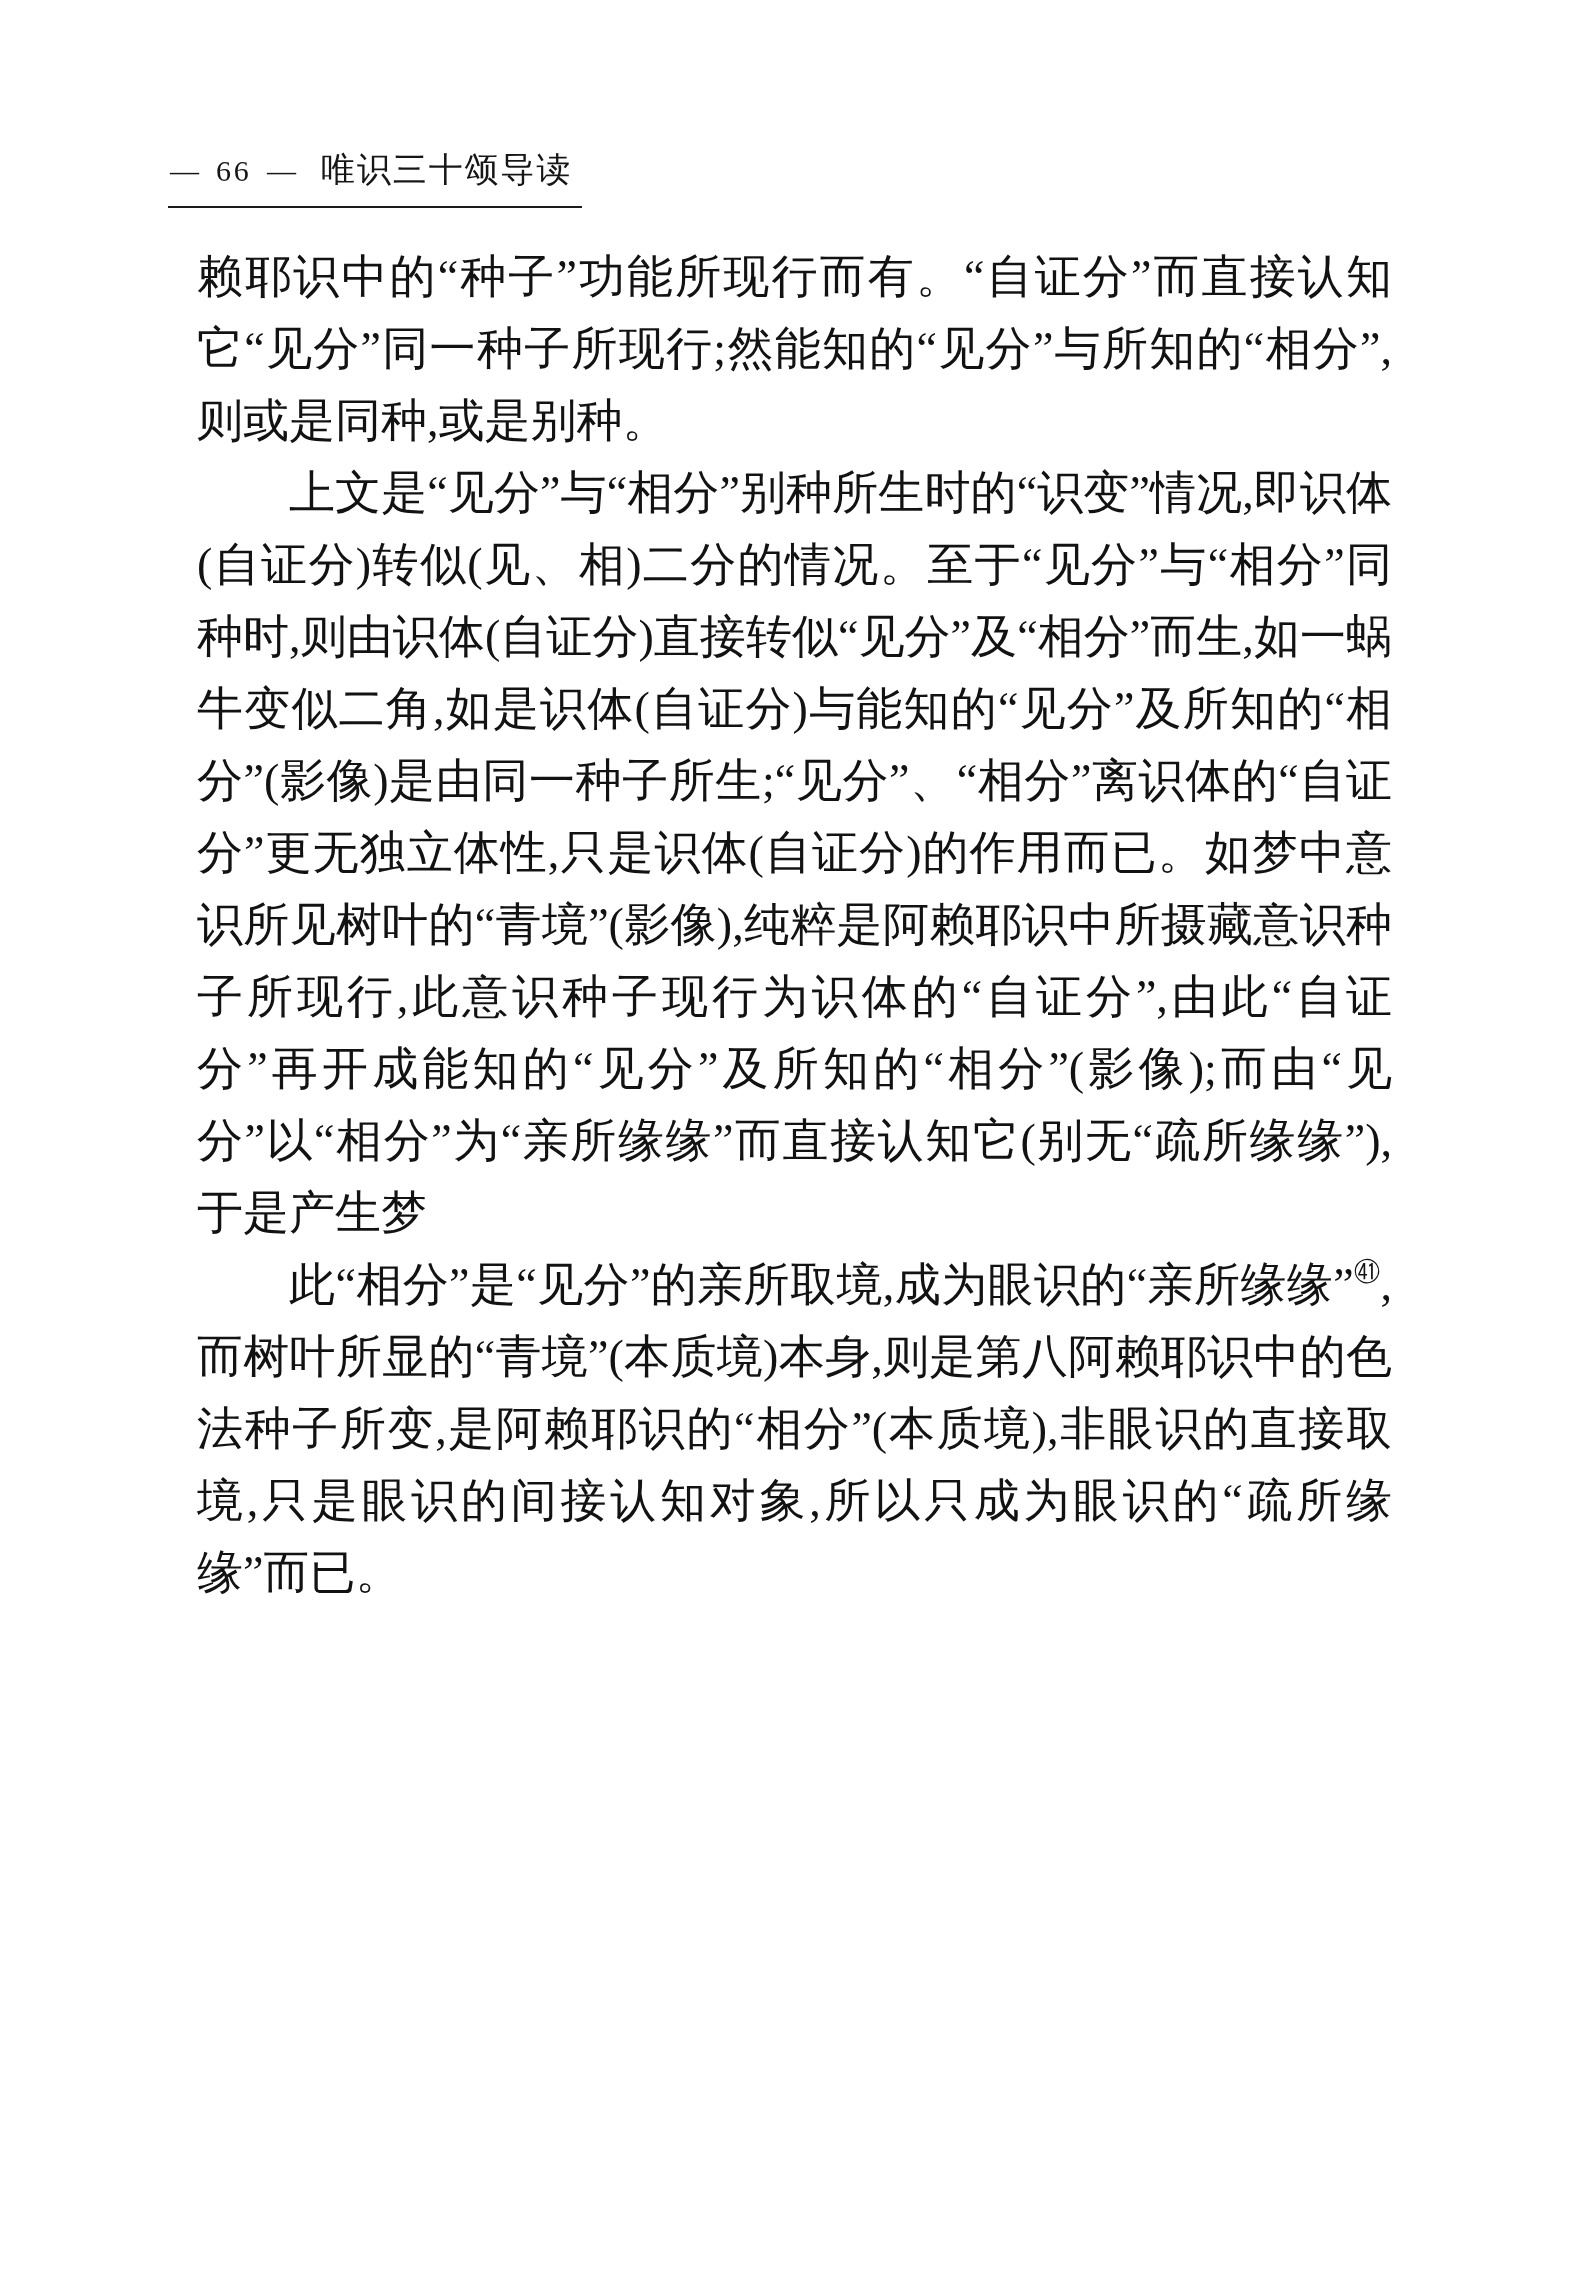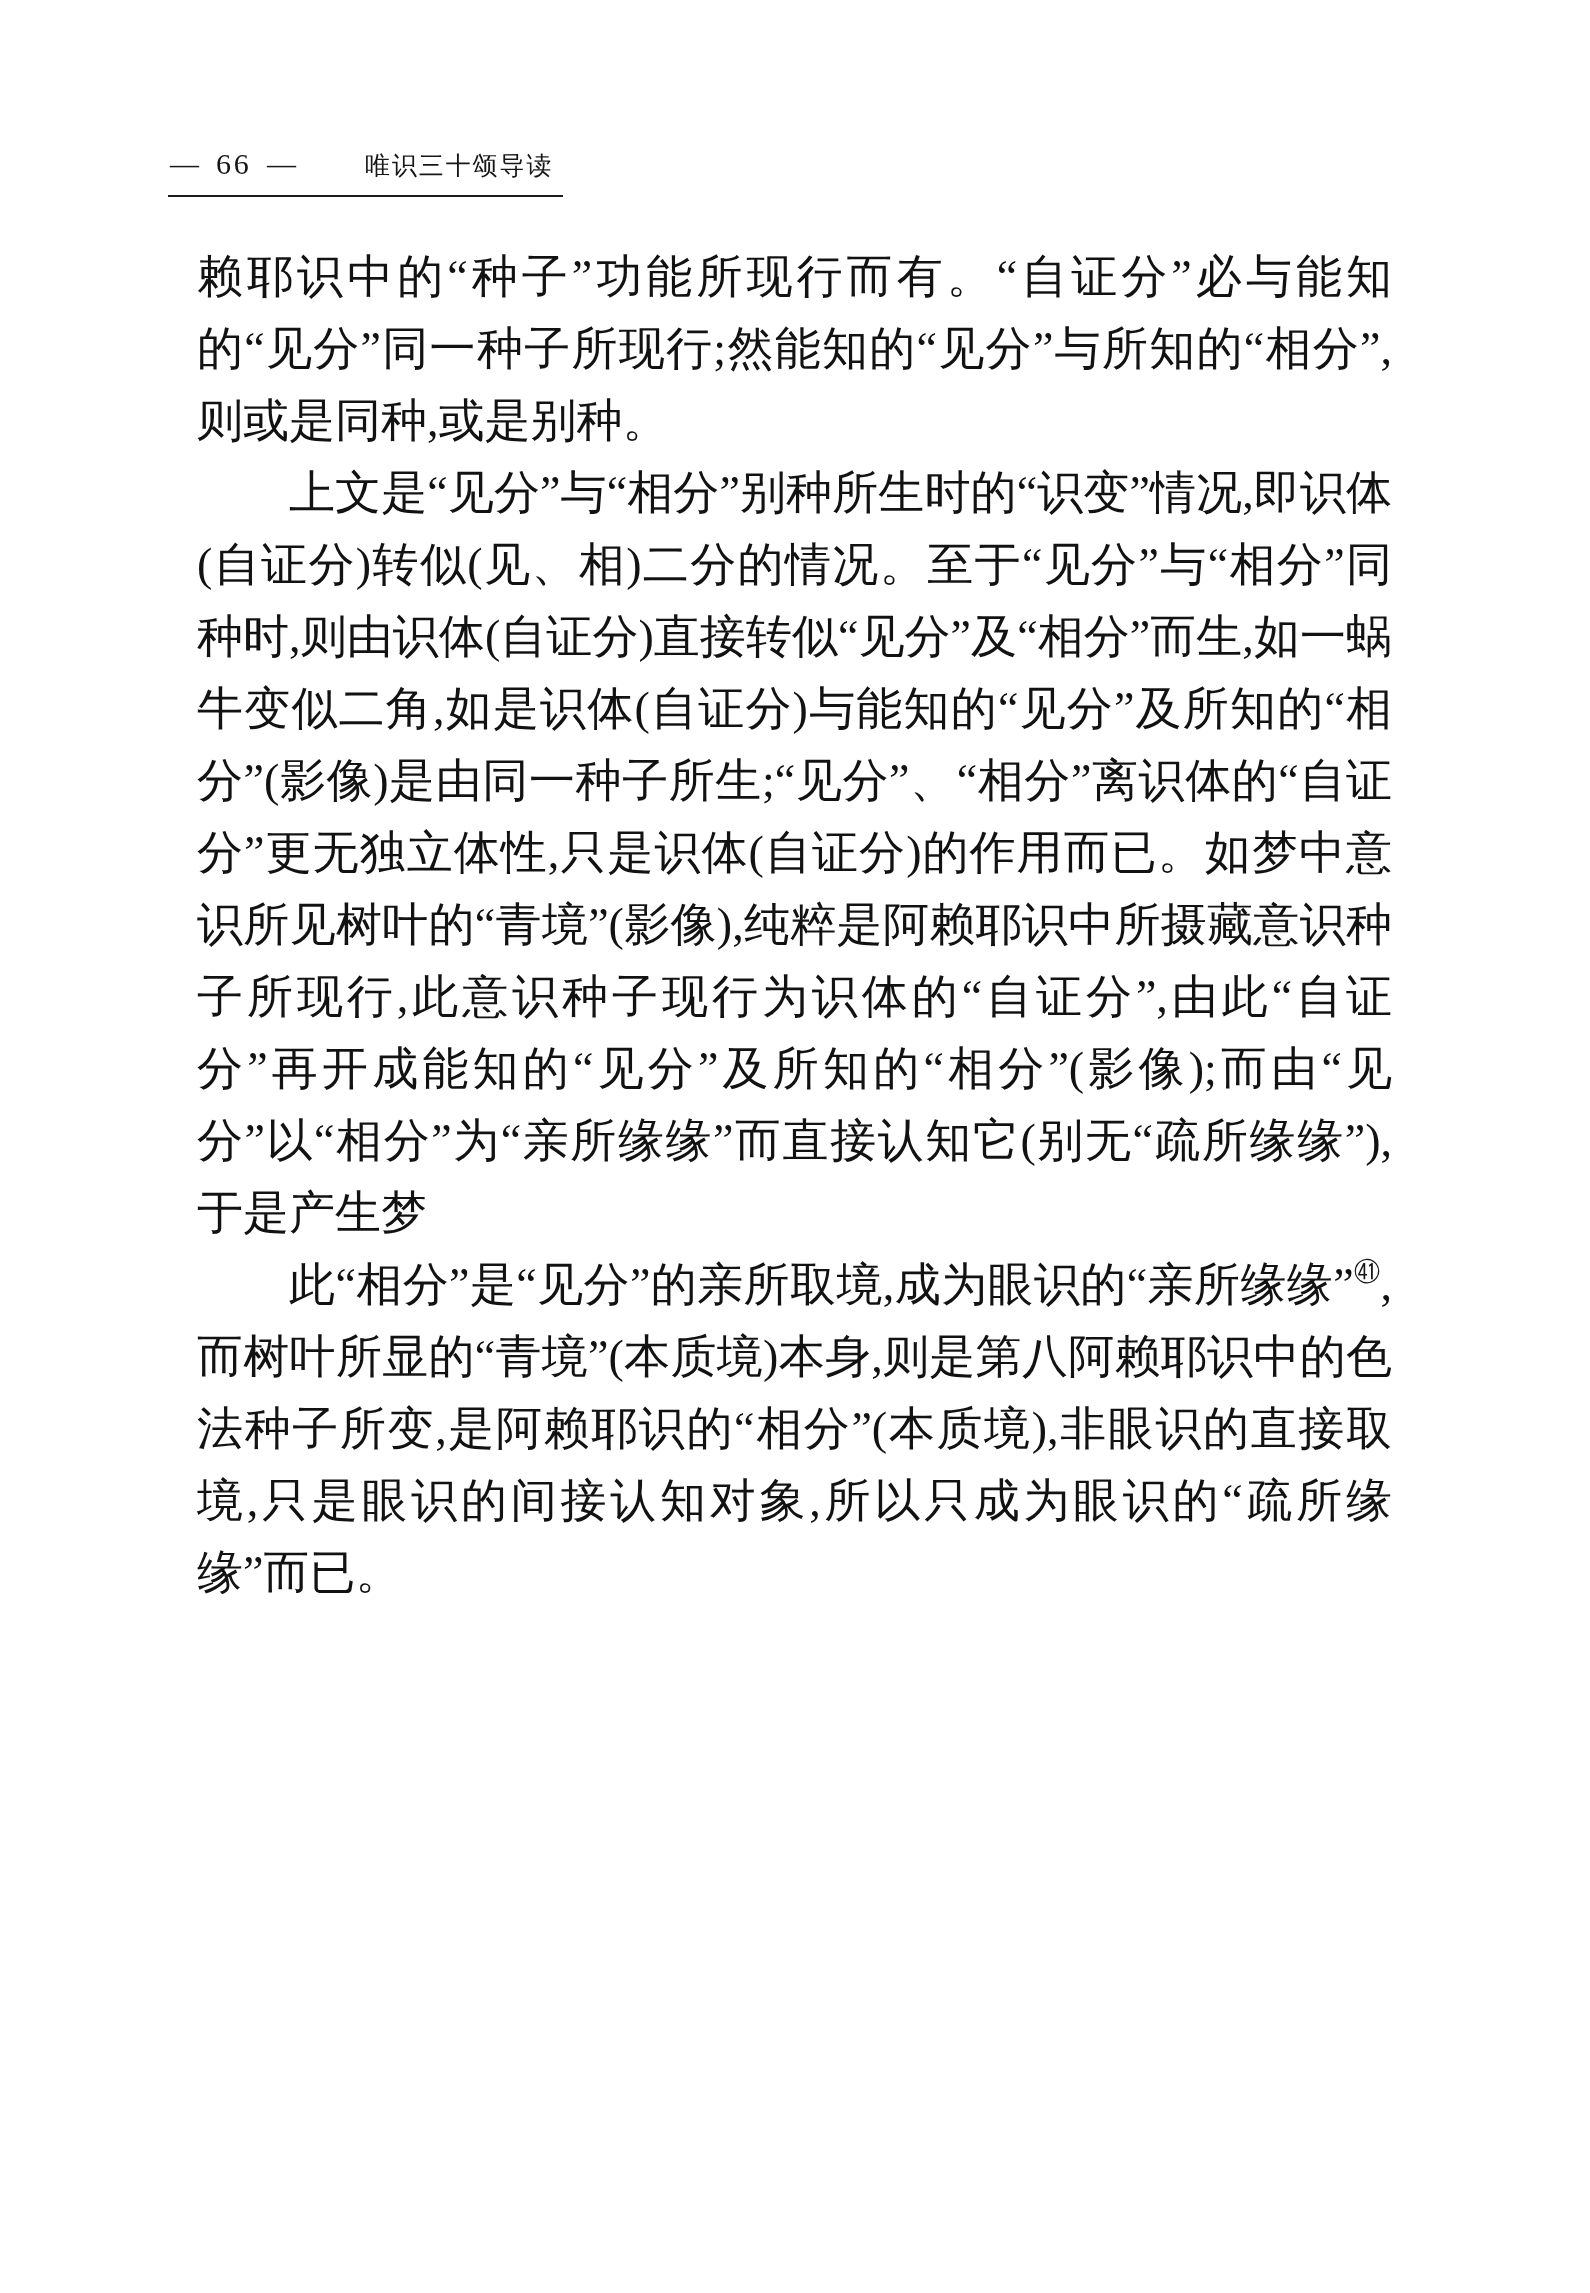--- a/index.html
+++ b/index.html
@@ -38,23 +38,22 @@
   .running-head .pagenum {
     font-size: 30px;
     margin: 0 15.3px 0 17px;
     letter-spacing: 2.9px;
   }
   .running-head .dash2 {
     font-size: 29px;
     margin-right: 25px;
   }
   .running-head .booktitle {
-    font-size: 25px;
+    font-size: 34px;
     letter-spacing: 1.9px;
-    margin-left: 44px;
   }
   
   .content {
     position: absolute;
     left: 197px;
     top: 241px;
     width: 1195px;
     font-size: 46px;
     line-height: 72px;
     text-align: justify;
@@ -80,19 +79,19 @@
 <div class="page">
 
   <div class="running-head">
     <span class="dash">—</span>
     <span class="pagenum">66</span>
     <span class="dash dash2">—</span>
     <span class="booktitle">唯识三十颂导读</span>
   </div>
 
   <div class="content">
-    <p class="no-indent">赖耶识中的“种子”功能所现行而有。“自证分”必与能知的“见分”同一种子所现行;然能知的“见分”与所知的“相分”,则或是同种,或是别种。</p>
+    <p class="no-indent">赖耶识中的“种子”功能所现行而有。“自证分”而直接认知它“见分”同一种子所现行;然能知的“见分”与所知的“相分”,则或是同种,或是别种。</p>
     <p class="indent">上文是“见分”与“相分”别种所生时的“识变”情况,即识体(自证分)转似(见、相)二分的情况。至于“见分”与“相分”同种时,则由识体(自证分)直接转似“见分”及“相分”而生,如一蜗牛变似二角,如是识体(自证分)与能知的“见分”及所知的“相分”(影像)是由同一种子所生;“见分”、“相分”离识体的“自证分”更无独立体性,只是识体(自证分)的作用而已。如梦中意识所见树叶的“青境”(影像),纯粹是阿赖耶识中所摄藏意识种子所现行,此意识种子现行为识体的“自证分”,由此“自证分”再开成能知的“见分”及所知的“相分”(影像);而由“见分”以“相分”为“亲所缘缘”而直接认知它(别无“疏所缘缘”),于是产生梦</p>
     <p class="indent"><span>此“相分”是“见分”的亲所取境,成为眼识的“亲所缘缘”</span><sup class="fn">㊶</sup><span>,而树叶所显的“青境”(本质境)本身,则是第八阿赖耶识中的色法种子所变,是阿赖耶识的“相分”(本质境),非眼识的直接取境,只是眼识的间接认知对象,所以只成为眼识的“疏所缘缘”而已。</span></p>
   </div>
 
 </div>
 
 
 </body></html>

